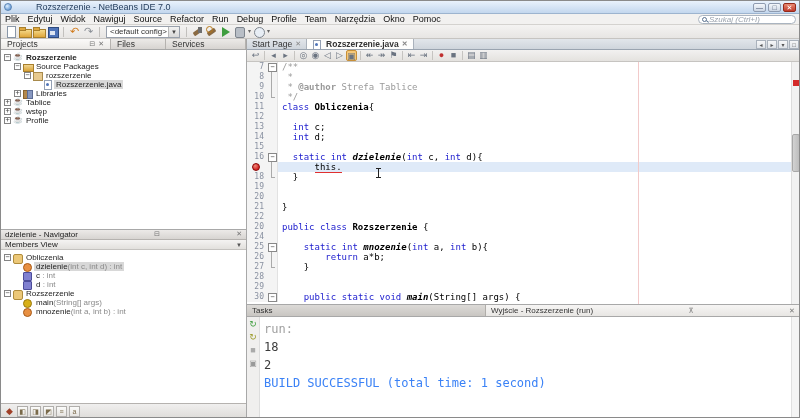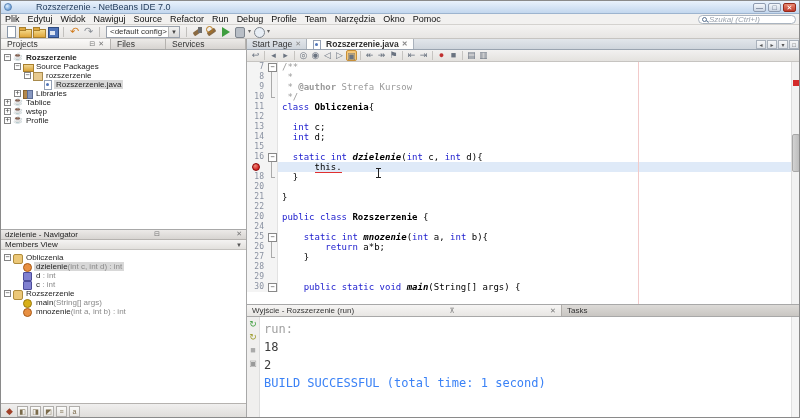--- a/index.html
+++ b/index.html
@@ -355,26 +355,26 @@
           <span class="lbl"><span>Obliczenia</span></span>
         </div>
         <div class="trow selected" style="padding-left: 13px;">
           <span class="exp none"></span>
           <span class="tico ti-method"></span>
           <span class="lbl"><span>dzielenie</span><span class="sig">(int c, int d) : int</span></span>
         </div>
         <div class="trow" style="padding-left: 13px;">
           <span class="exp none"></span>
           <span class="tico ti-field"></span>
-          <span class="lbl"><span>d</span><span class="sig"> : int</span></span>
+          <span class="lbl"><span>c</span><span class="sig"> : int</span></span>
         </div>
         <div class="trow" style="padding-left: 13px;">
           <span class="exp none"></span>
           <span class="tico ti-field"></span>
-          <span class="lbl"><span>c</span><span class="sig"> : int</span></span>
+          <span class="lbl"><span>d</span><span class="sig"> : int</span></span>
         </div>
         <div class="trow" style="padding-left: 3px;">
           <span class="exp">−</span>
           <span class="tico ti-class"></span>
           <span class="lbl"><span>Rozszerzenie</span></span>
         </div>
         <div class="trow" style="padding-left: 13px;">
           <span class="exp none"></span>
           <span class="tico ti-method-main"></span>
           <span class="lbl"><span>main</span><span class="sig">(String[] args)</span></span>
@@ -445,21 +445,21 @@
           <span class="ct"><span class="tk-c">/**</span></span>
         </div>
         <div class="code-row">
           <span class="ln">8</span>
           <span class="fold f-mid"></span>
           <span class="ct"><span class="tk-c"> *</span></span>
         </div>
         <div class="code-row">
           <span class="ln">9</span>
           <span class="fold f-mid"></span>
-          <span class="ct"><span class="tk-c"> * </span><span class="tk-cb">@author</span><span class="tk-c"> Strefa Kursow</span></span>
+          <span class="ct"><span class="tk-c"> * </span><span class="tk-cb">@author</span><span class="tk-c"> Strefa Tablice</span></span>
         </div>
         <div class="code-row">
           <span class="ln">10</span>
           <span class="fold f-end"></span>
           <span class="ct"><span class="tk-c"> */</span></span>
         </div>
         <div class="code-row">
           <span class="ln">11</span>
           <span class="fold"></span>
           <span class="ct"><span class="tk-k">class</span><span class="tk-p"> </span><span class="tk-t">Obliczenia</span><span class="tk-p">{</span></span>
@@ -493,20 +493,25 @@
           <span class="ln" style="text-align: center;"><span class="err-ball"></span></span>
           <span class="fold f-mid"></span>
           <span class="ct"><span class="tk-p">      </span><span class="tk-e">this.</span></span>
         </div>
         <div class="code-row">
           <span class="ln">18</span>
           <span class="fold f-end"></span>
           <span class="ct"><span class="tk-p">  }</span></span>
         </div>
         <div class="code-row">
+          <span class="ln">19</span>
+          <span class="fold"></span>
+          <span class="ct"></span>
+        </div>
+        <div class="code-row">
           <span class="ln">20</span>
           <span class="fold"></span>
           <span class="ct"></span>
         </div>
         <div class="code-row">
           <span class="ln">21</span>
           <span class="fold"></span>
           <span class="ct"><span class="tk-p">}</span></span>
         </div>
         <div class="code-row">
@@ -557,27 +562,27 @@
       </div>
     <div class="margin-line"></div>
     <div class="ed-scrollbar">
       <span class="ed-thumb"></span>
       <span class="err-mark"></span>
     </div>
   </div>
 
   <div class="output">
     <div class="out-tabbar">
+      <span class="out-tab tasks">
+        <span>Tasks</span>
+      </span>
       <span class="out-tab active">
         <span>Wyjście - Rozszerzenie (run)</span>
         <span class="mini-ic">⊼</span>
         <span class="mini-ic">✕</span>
-      </span>
-      <span class="out-tab tasks">
-        <span>Tasks</span>
       </span>
     </div>
     <div class="out-side" id="out-side">
         <span class="osi green">↻</span>
         <span class="osi olive">↻</span>
         <span class="osi gray">■</span>
         <span class="osi boxed">▣</span>
       </div>
     <div id="output-lines">
         <div class="out-line ol-muted">run:</div>

